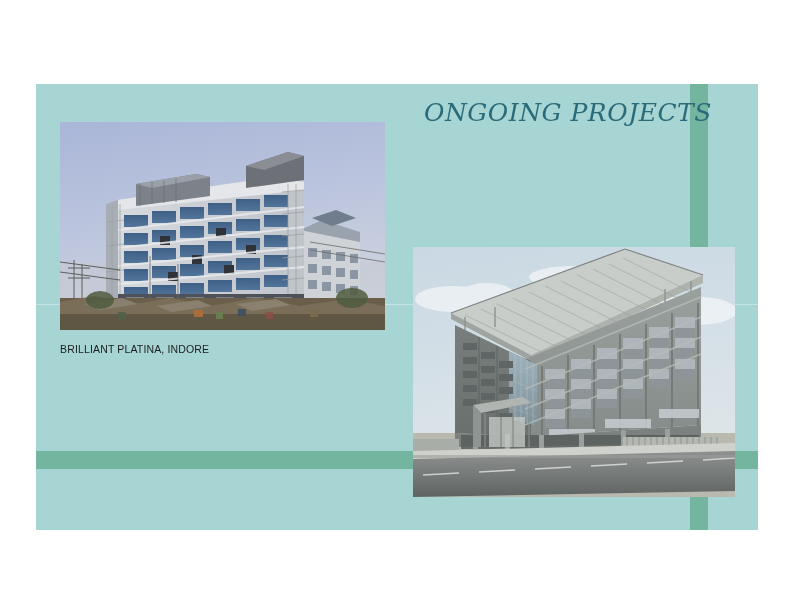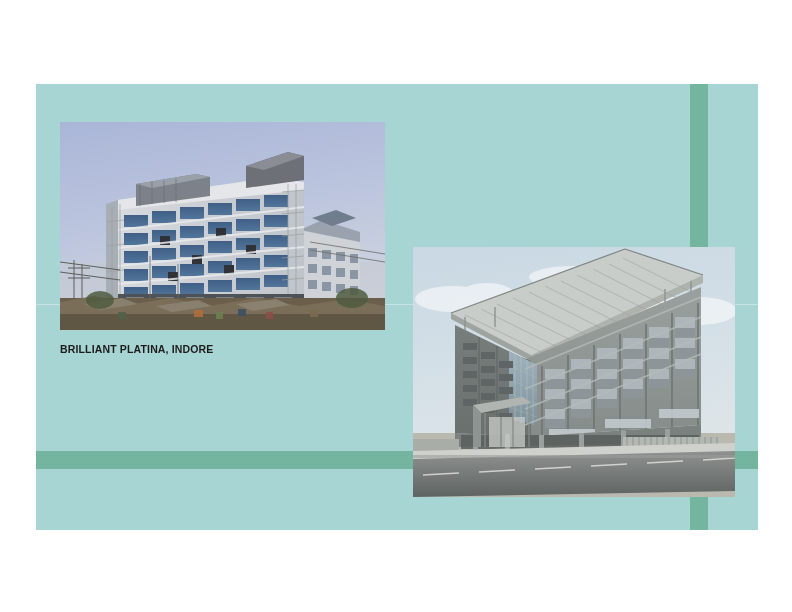--- a/index.html
+++ b/index.html
@@ -78,21 +78,21 @@
 
   
   .caption {
     position: absolute;
     font-family: "Liberation Sans", sans-serif;
     font-size: 10.5px;
     letter-spacing: 0.15px;
     color: #1c1c1c;
     white-space: nowrap;
   }
-  .caption-1 { left: 60px;  top: 343px; font-weight: bold; }
+  .caption-1 { left: 60px;  top: 343px; }
   .caption-2 { left: 418px; top: 227px; }
 
   
   .photo {
     position: absolute;
     overflow: hidden;
   }
   #photo-platina {
     left: 60px;  top: 122px;
     width: 325px; height: 208px;
@@ -109,20 +109,21 @@
 </head>
 <body>
 
 <div id="slide">
 
   <div class="panel"></div>
   <div class="hairline"></div>
   <div class="band-h"></div>
   <div class="band-v"></div>
 
+  <div class="title">ONGOING PROJECTS</div>
 
   <div class="photo" id="photo-platina">
     <svg viewBox="0 0 325 208" preserveAspectRatio="none" role="img">
       <defs>
         <linearGradient id="sky1" x1="0" y1="0" x2="0.25" y2="1">
           <stop offset="0" stop-color="#aab6d8"></stop>
           <stop offset="0.45" stop-color="#b9c3dd"></stop>
           <stop offset="1" stop-color="#cfd4df"></stop>
         </linearGradient>
         <linearGradient id="fac1" x1="0" y1="0" x2="1" y2="0">

